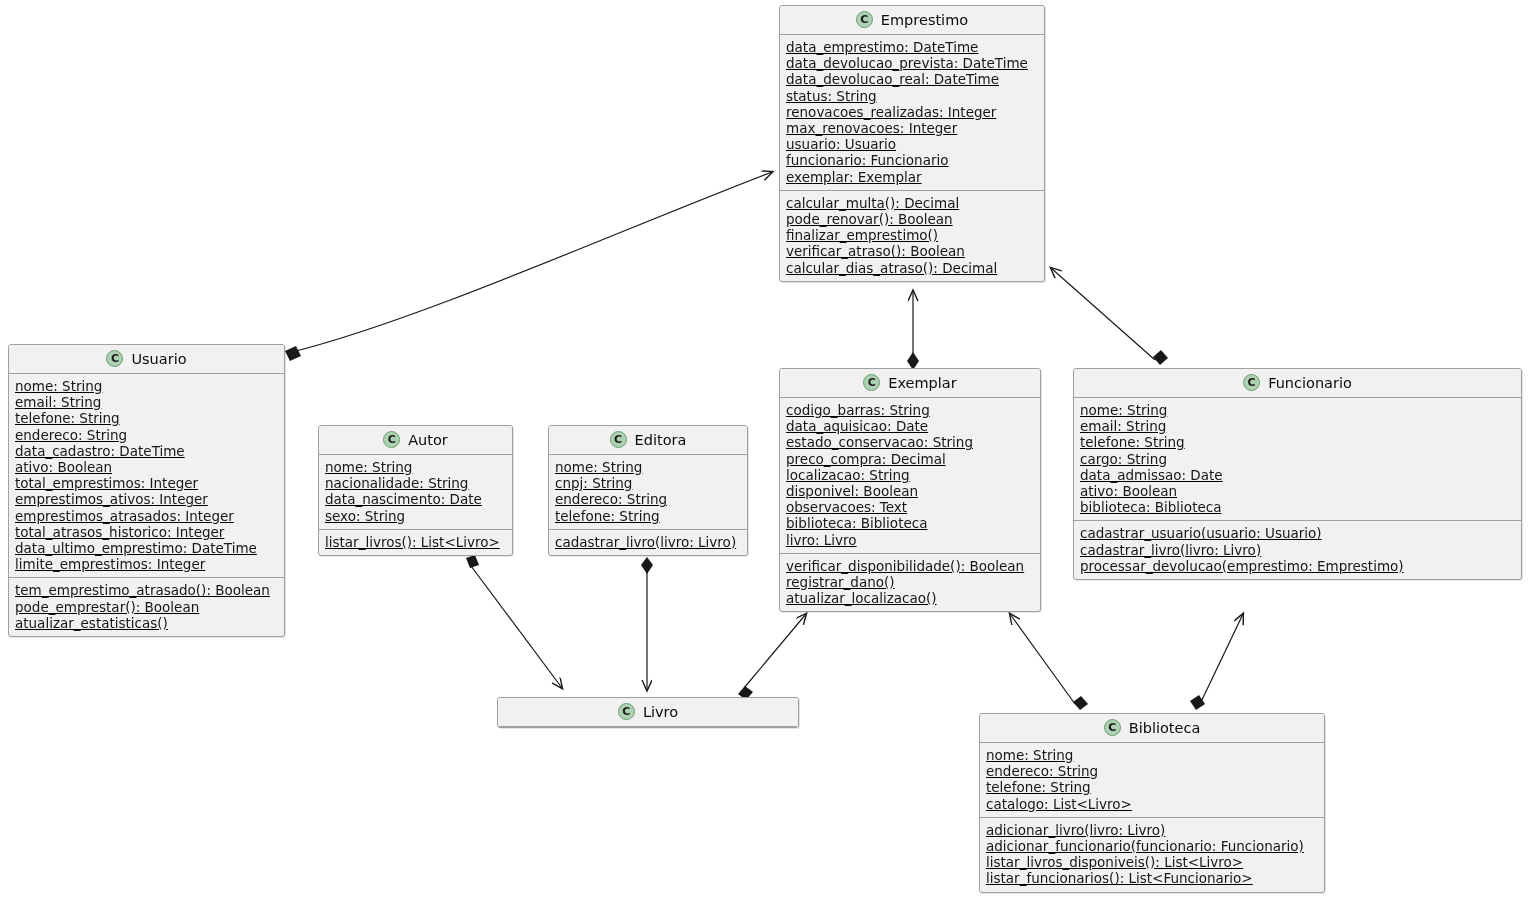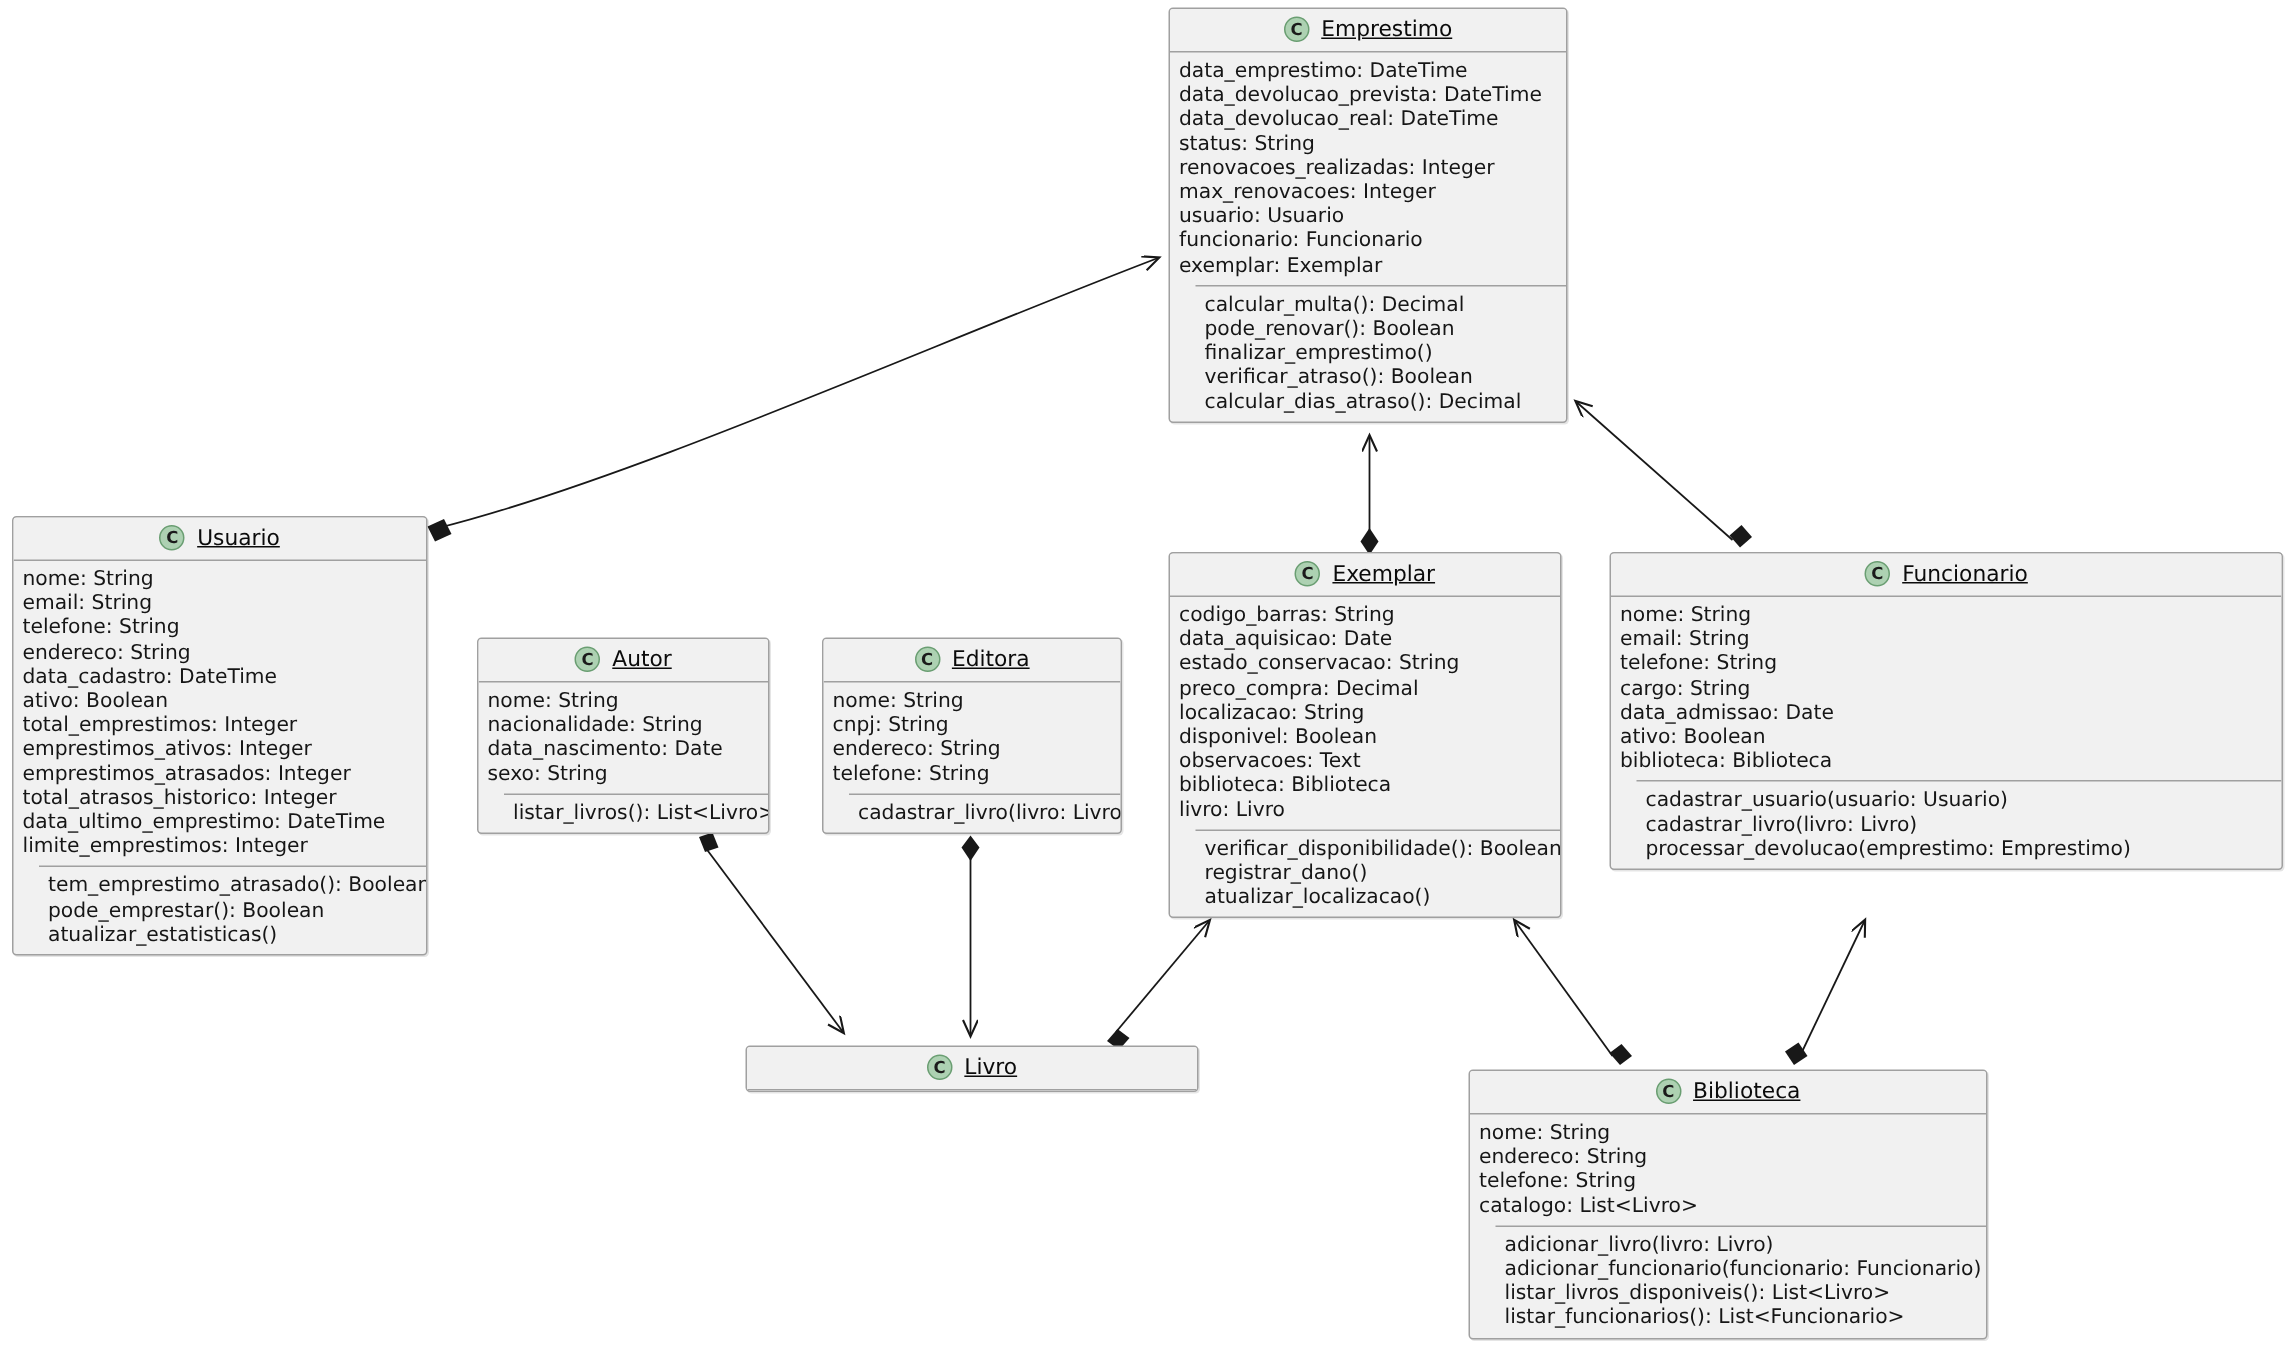--- a/index.html
+++ b/index.html
@@ -57,28 +57,27 @@
     font-size: 11px;
     font-weight: bold;
     color: #1B1B1B;
     line-height: 1;
     font-family: "DejaVu Sans", sans-serif;
   }
   .cls-title {
     font-size: 14.5px;
     color: #0B0B0B;
     white-space: nowrap;
-    text-decoration: underline;
   }
   .cls-section {
     padding: 4px 6px 5px 6px;
+    text-decoration: underline;
   }
   .cls-section + .cls-section {
     border-top: 1px solid #A0A0A0;
-    margin-left: 17px;
   }
   .cls-line {
     font-size: 13.5px;
     line-height: 16.2px;
     color: #161616;
     white-space: nowrap;
   }
 
   
   #cls-emprestimo { left: 779px;  top: 5px;   width: 266px; }

